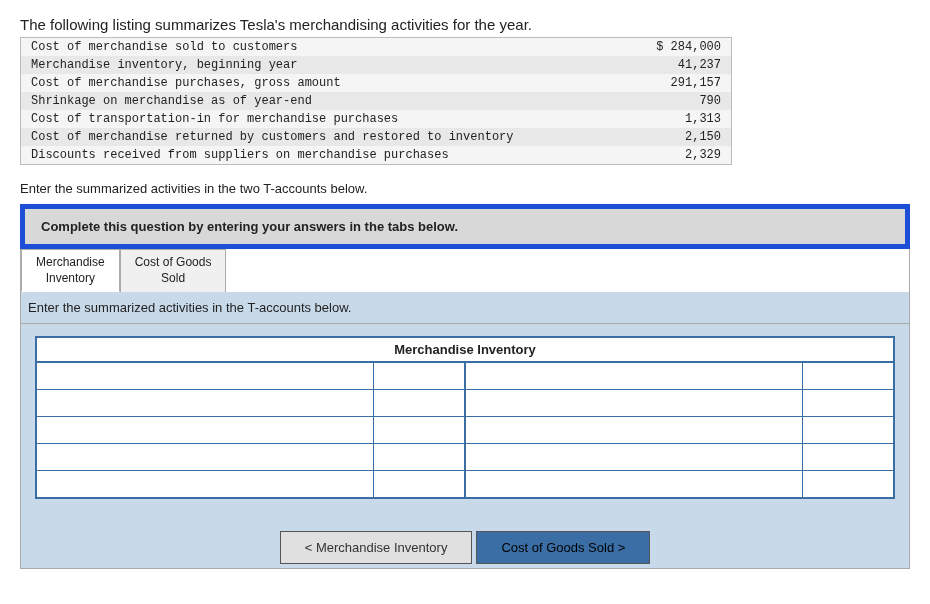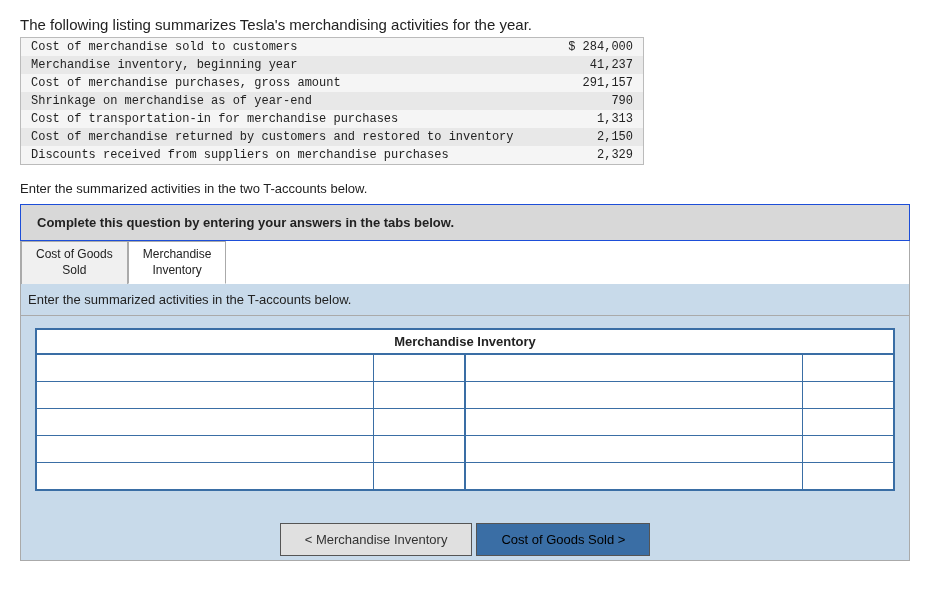--- a/index.html
+++ b/index.html
@@ -12,21 +12,21 @@
       width: 930px;
     }
 
     .intro-text {
       margin-bottom: 4px;
       font-size: 15px;
     }
 
     .summary-table {
       border: 1px solid #bbb;
-      width: 624px;
+      width: 712px;
       margin-bottom: 16px;
       border-collapse: collapse;
     }
     .summary-table td {
       font-family: 'Courier New', monospace;
       font-size: 12px;
       padding: 2px 10px;
       white-space: pre;
     }
     .summary-table tr:nth-child(odd) td {
@@ -40,21 +40,21 @@
       width: 100px;
     }
 
     .enter-text {
       margin-bottom: 8px;
       font-size: 13px;
     }
 
     .question-box {
       background: #d8d8d8;
-      border: 1px solid #1d4ed8;
+      border: 5px solid #1d4ed8;
       padding: 10px 16px;
       margin-bottom: 0;
       font-weight: bold;
       font-size: 13px;
     }
 
     .tabs-area {
       border: 1px solid #aaa;
       border-top: none;
       background: #fff;
@@ -231,25 +231,25 @@
 
 <p class="enter-text">Enter the summarized activities in the two T-accounts below.</p>
 
 <div class="question-box">
   <span>Complete this question by entering your answers in the tabs below.</span>
 </div>
 
 <div class="tabs-area">
 
   <div class="tabs-header">
+    <div class="tab active">
+      <span>Merchandise<br>Inventory</span>
+    </div>
     <div class="tab">
       <span>Cost of Goods<br>Sold</span>
-    </div>
-    <div class="tab active">
-      <span>Merchandise<br>Inventory</span>
     </div>
   </div>
 
   <div class="tab-content">
     <div class="tab-instruction">Enter the summarized activities in the T-accounts below.</div>
 
     <div class="t-account-wrapper">
       <div class="t-account">
         <div class="t-account-title">Merchandise Inventory</div>
         <div class="t-account-body">

